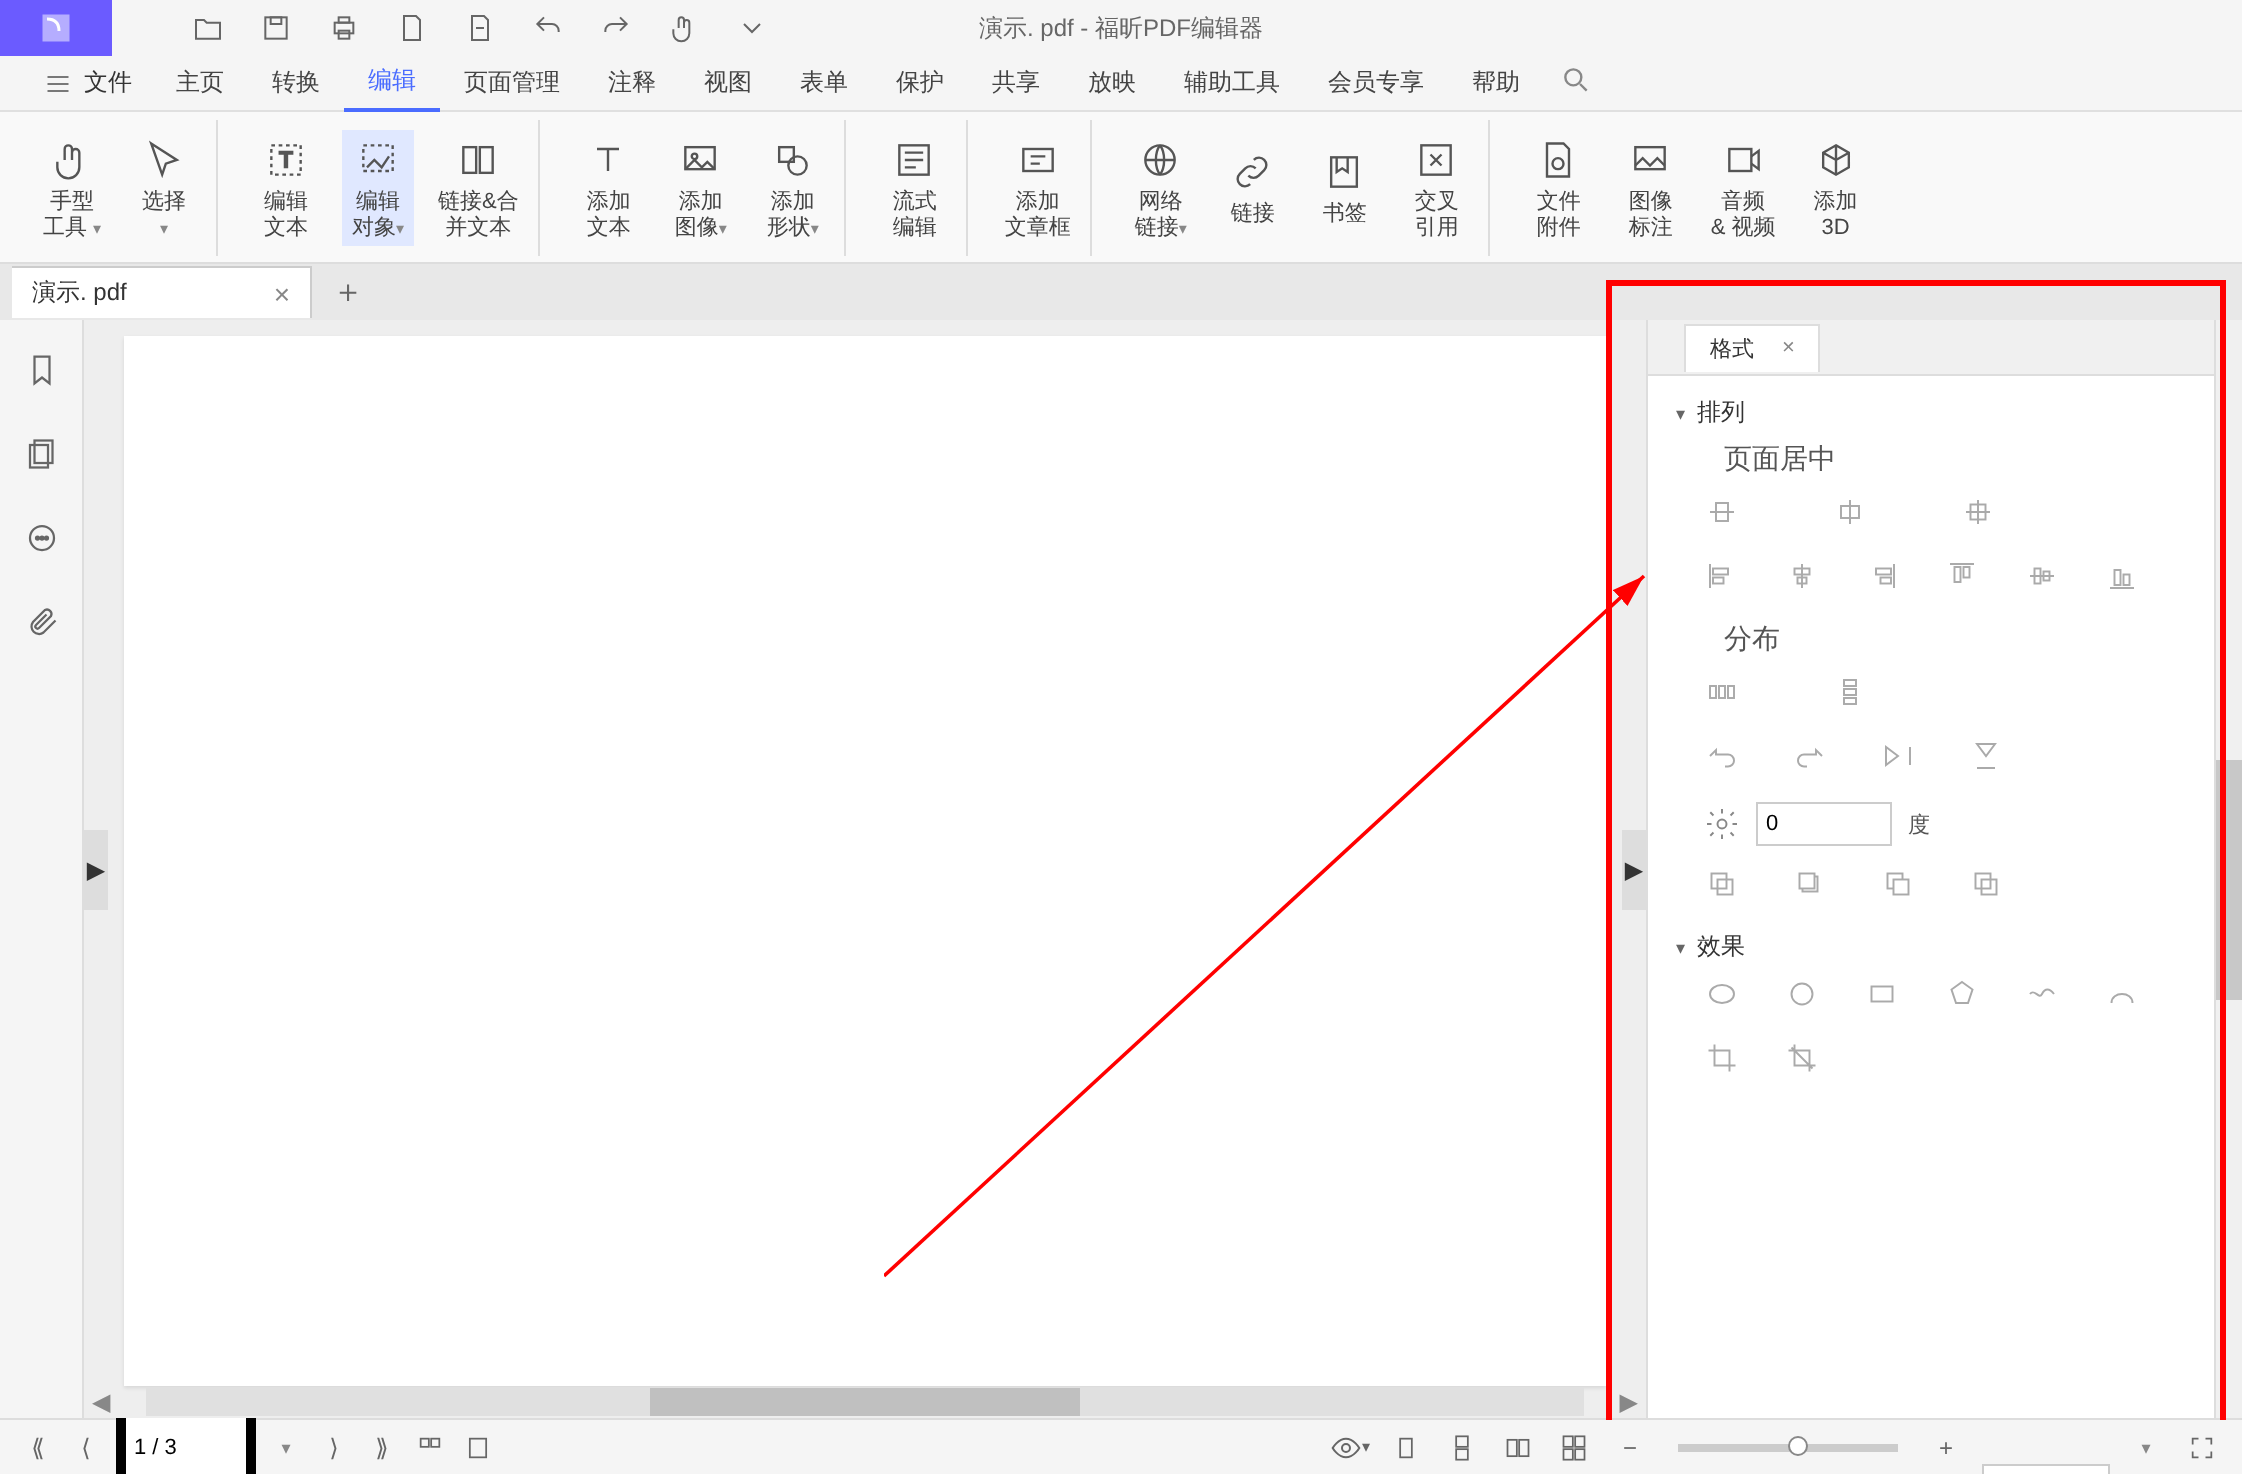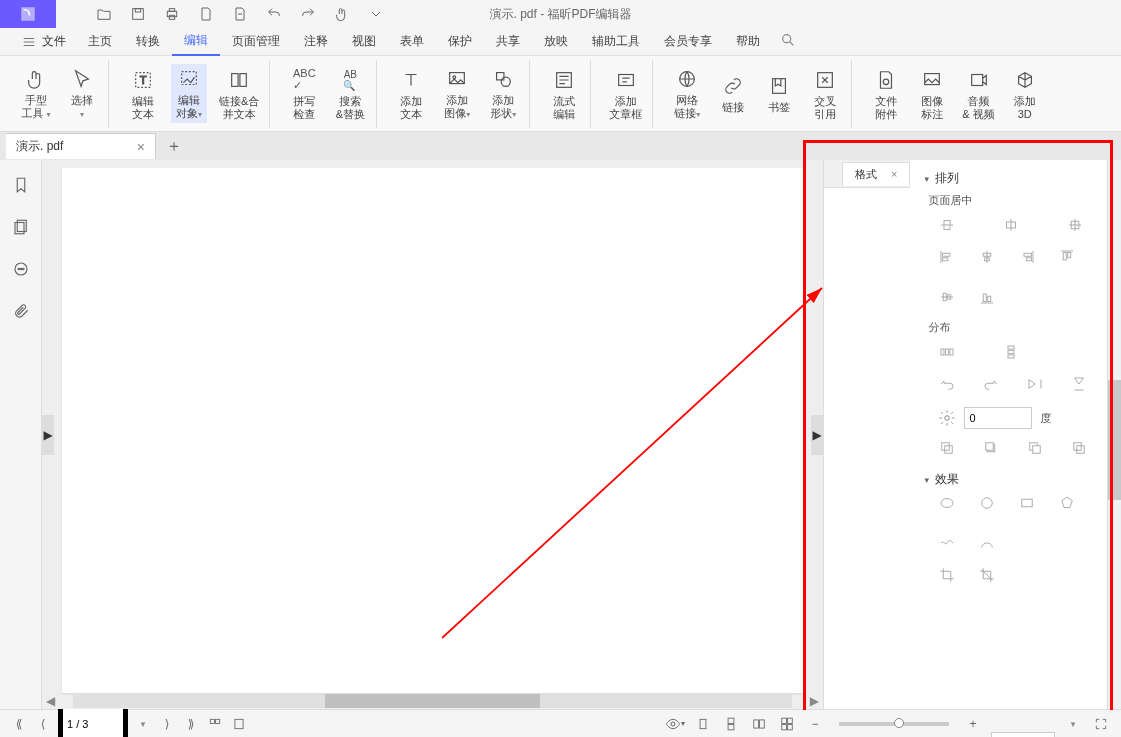--- a/index.html
+++ b/index.html
@@ -49,28 +49,28 @@
     .canvas-collapse-right { position: absolute; right: 0; top: 50%; transform: translateY(-50%); width: 12px; height: 40px; background: #ddd; display: flex; align-items: center; justify-content: center; cursor: pointer; }
     .page { background: #fff; margin: 8px 20px 0 20px; flex: 1; box-shadow: 0 1px 2px rgba(0,0,0,.1); position: relative; }
     .arrow-annotation { position: absolute; left: 380px; top: 110px; pointer-events: none; }
     .hscroll { height: 16px; background: #eee; display: flex; align-items: center; }
     .hscroll-track { flex: 1; height: 14px; background: #e0e0e0; position: relative; margin: 0 14px; }
     .hscroll-thumb { position: absolute; left: 35%; width: 30%; height: 100%; background: #c0c0c0; }
     
     .right-panel { width: 298px; background: #fff; border-left: 1px solid #ddd; display: flex; position: relative; }
     .panel-scroll { width: 14px; background: #f0f0f0; position: relative; border-left: 1px solid #ddd; }
     .panel-scroll-thumb { position: absolute; top: 40%; height: 22%; width: 100%; background: #c8c8c8; }
-    .panel-content { flex: 1; display: flex; flex-direction: row; }
+    .panel-content { flex: 1; display: flex; flex-direction: column; }
     .panel-tabs { height: 28px; background: #f0f0f0; display: flex; align-items: center; border-bottom: 1px solid #ddd; padding-left: 18px; }
     .panel-tab { background: #fff; padding: 4px 12px; border: 1px solid #ddd; border-bottom: none; display: flex; gap: 14px; align-items: center; cursor: pointer; font-size: 11px; }
     .panel-body { flex: 1; overflow-y: auto; padding: 10px 14px; }
     .panel-section { margin-bottom: 8px; }
     .section-header { display: flex; align-items: center; gap: 6px; font-size: 12px; color: #333; margin-bottom: 6px; cursor: pointer; }
     .section-chev { font-size: 9px; color: #666; }
-    .subsection-label { font-size: 11px; color: #555; margin: 6px 0 8px 4px; }
+    .subsection-label { font-size: 14px; color: #555; margin: 6px 0 8px 24px; }
     .icon-row { display: flex; gap: 24px; margin: 0 0 14px 14px; flex-wrap: wrap; }
     .icon-row.wide { gap: 22px; }
     .panel-icon { width: 18px; height: 18px; color: #aaa; cursor: pointer; }
     .rotate-input-row { display: flex; align-items: center; gap: 8px; margin: 4px 0 10px 14px; }
     .rotate-input { width: 68px; height: 22px; border: 1px solid #ccc; padding: 0 4px; font-size: 11px; }
     .degree-label { font-size: 11px; color: #555; }
     
     
     .red-border { position: absolute; border: 3px solid #ff0000; pointer-events: none; z-index: 999; }
     .red-border.top { left: 803px; top: 140px; width: 310px; height: 570px; border-bottom: none; }
@@ -210,32 +210,20 @@
             <rect x="4" y="5" width="7" height="14"></rect>
             <rect x="13" y="5" width="7" height="14"></rect>
           </svg>
         </div>
         <div class="ribbon-label">链接&amp;合
 并文本</div>
       </div>
   </div>
   <div class="ribbon-group">
     <div class="ribbon-btn">
-        <div class="ribbon-icon" style="font-size:11px;color:#555;flex-direction:column">ABC<br>✓</div>
-        <div class="ribbon-label">拼写
-检查</div>
-      </div>
-    <div class="ribbon-btn">
-        <div class="ribbon-icon" style="font-size:10px;color:#555;flex-direction:column">AB<br>🔍</div>
-        <div class="ribbon-label">搜索
-&amp;替换</div>
-      </div>
-  </div>
-  <div class="ribbon-group">
-    <div class="ribbon-btn">
         <div class="ribbon-icon">
           <svg viewBox="0 0 24 24" width="22" height="22" fill="none" stroke="#555" stroke-width="1.3">
             <path d="M6 6h12M12 6v12"></path>
           </svg>
         </div>
         <div class="ribbon-label">添加
 文本</div>
       </div>
     <div class="ribbon-btn">
         <div class="ribbon-icon">

